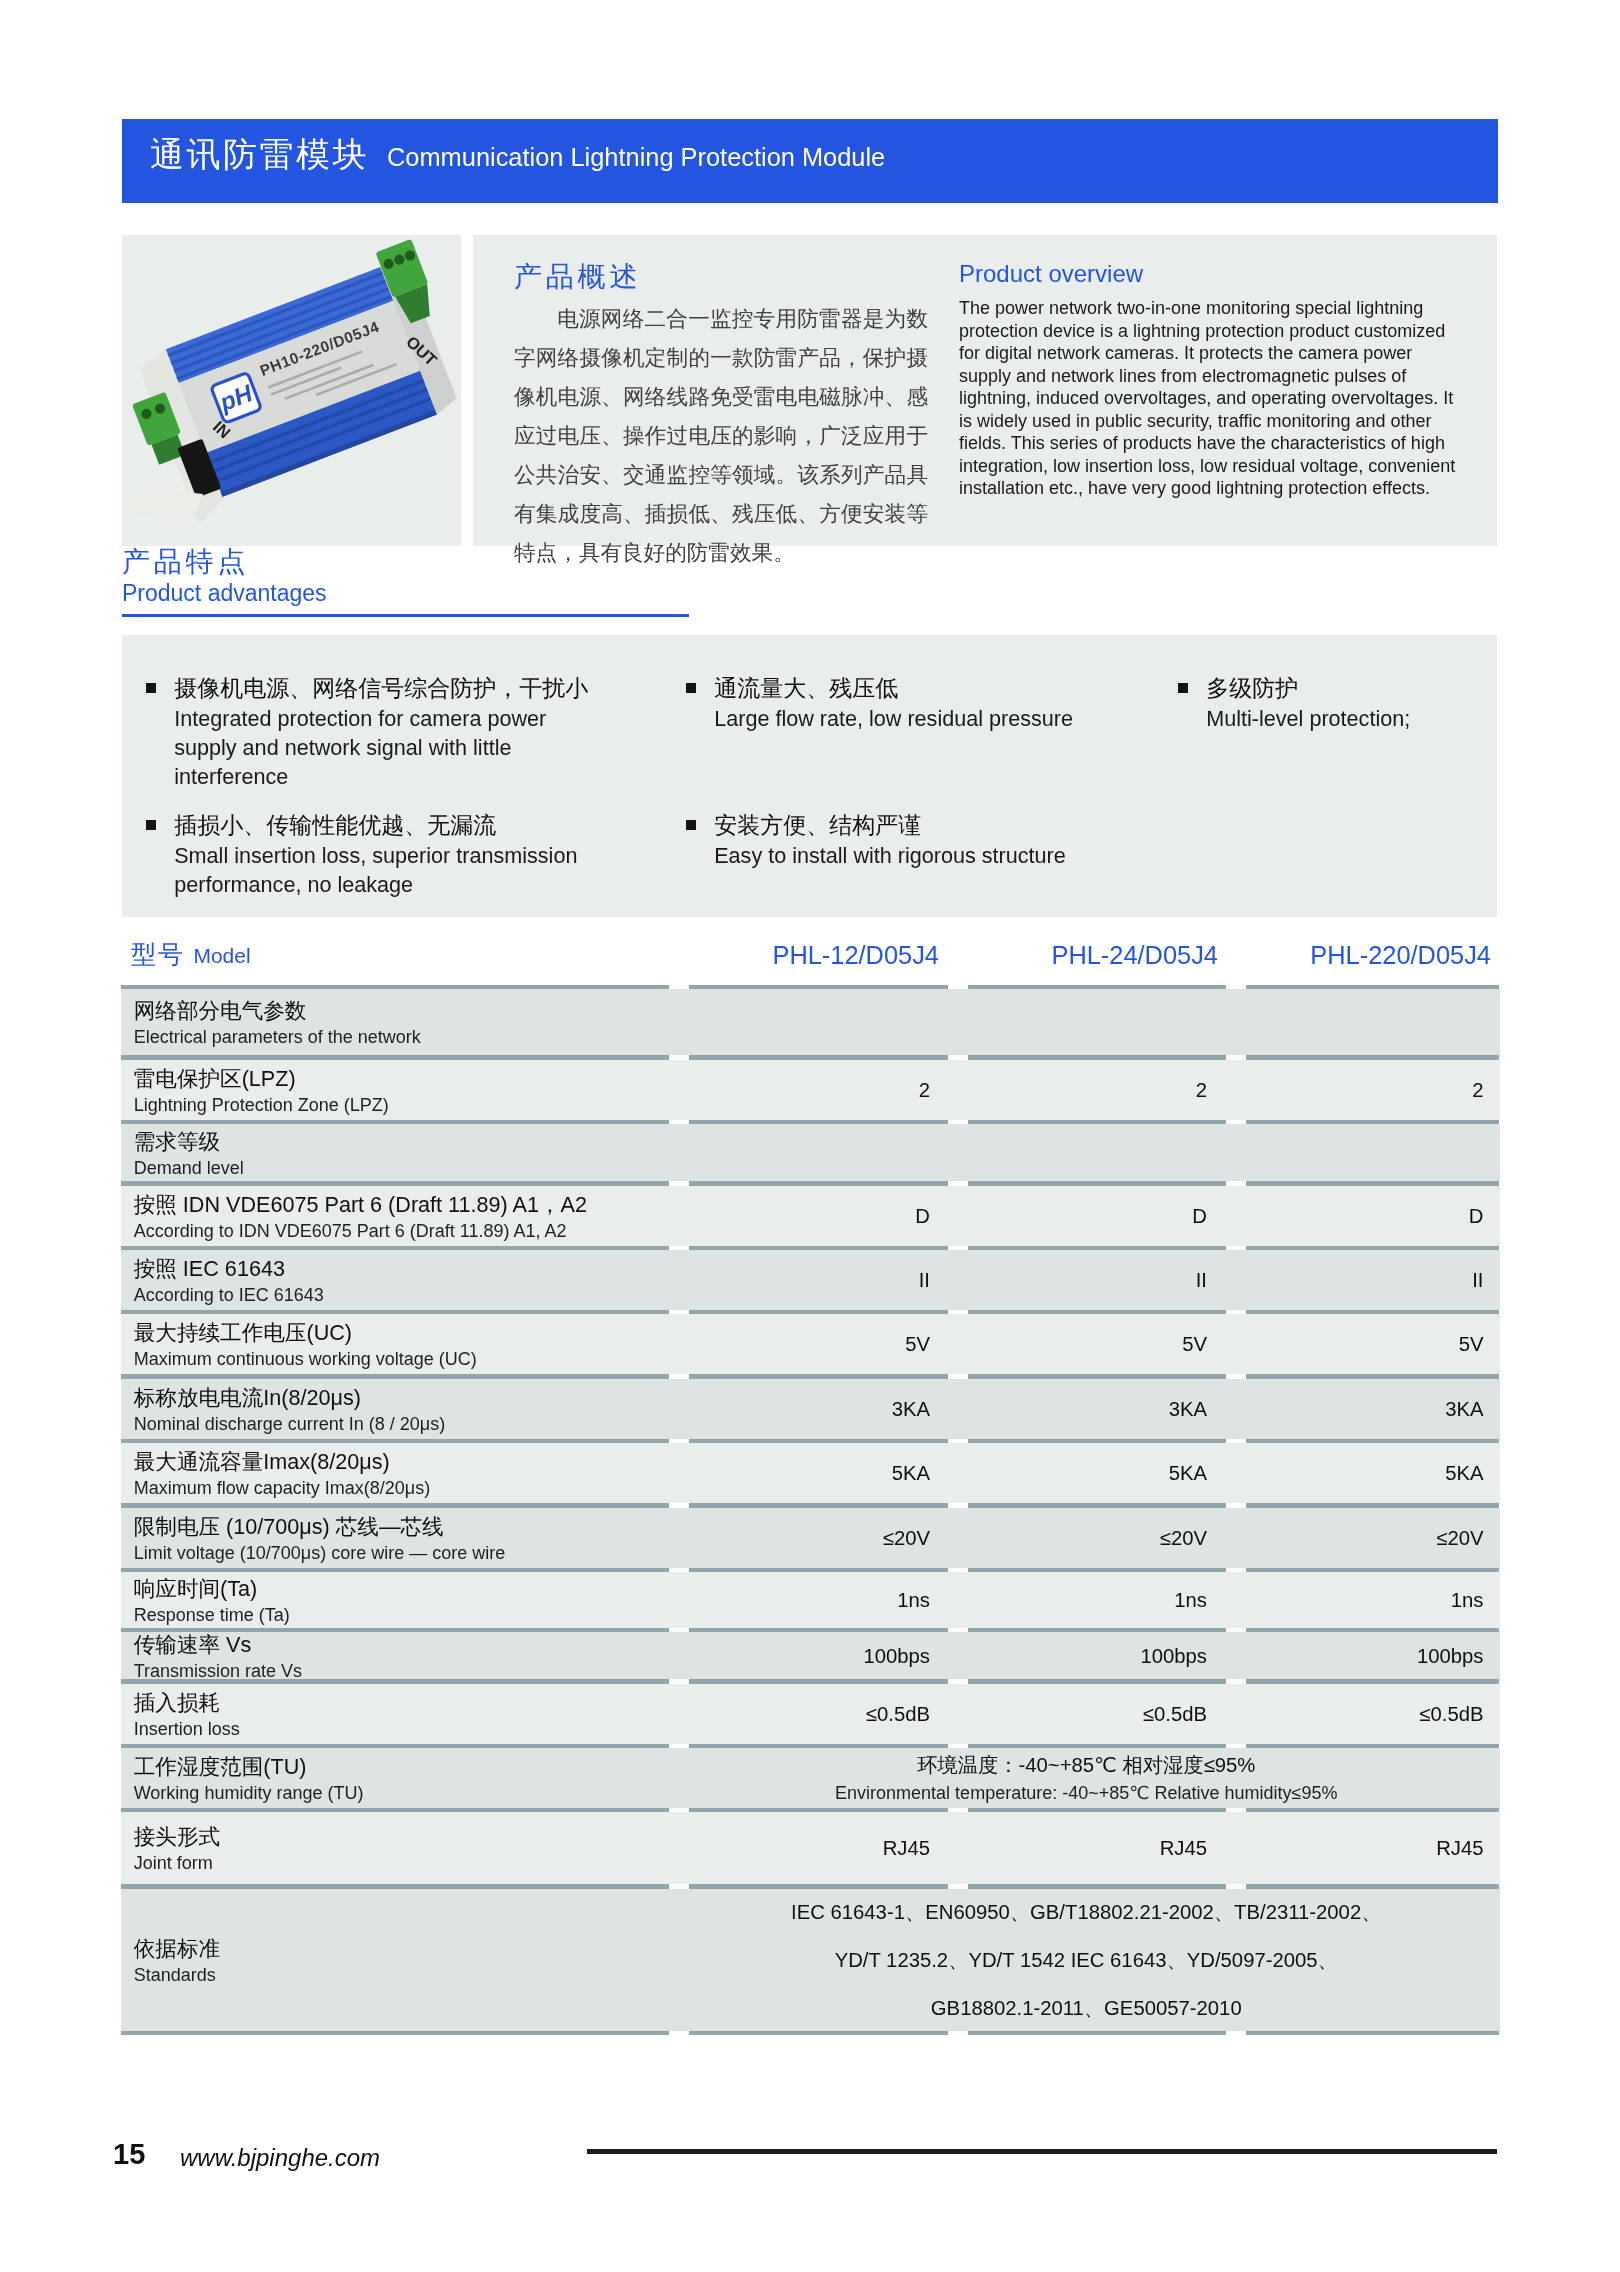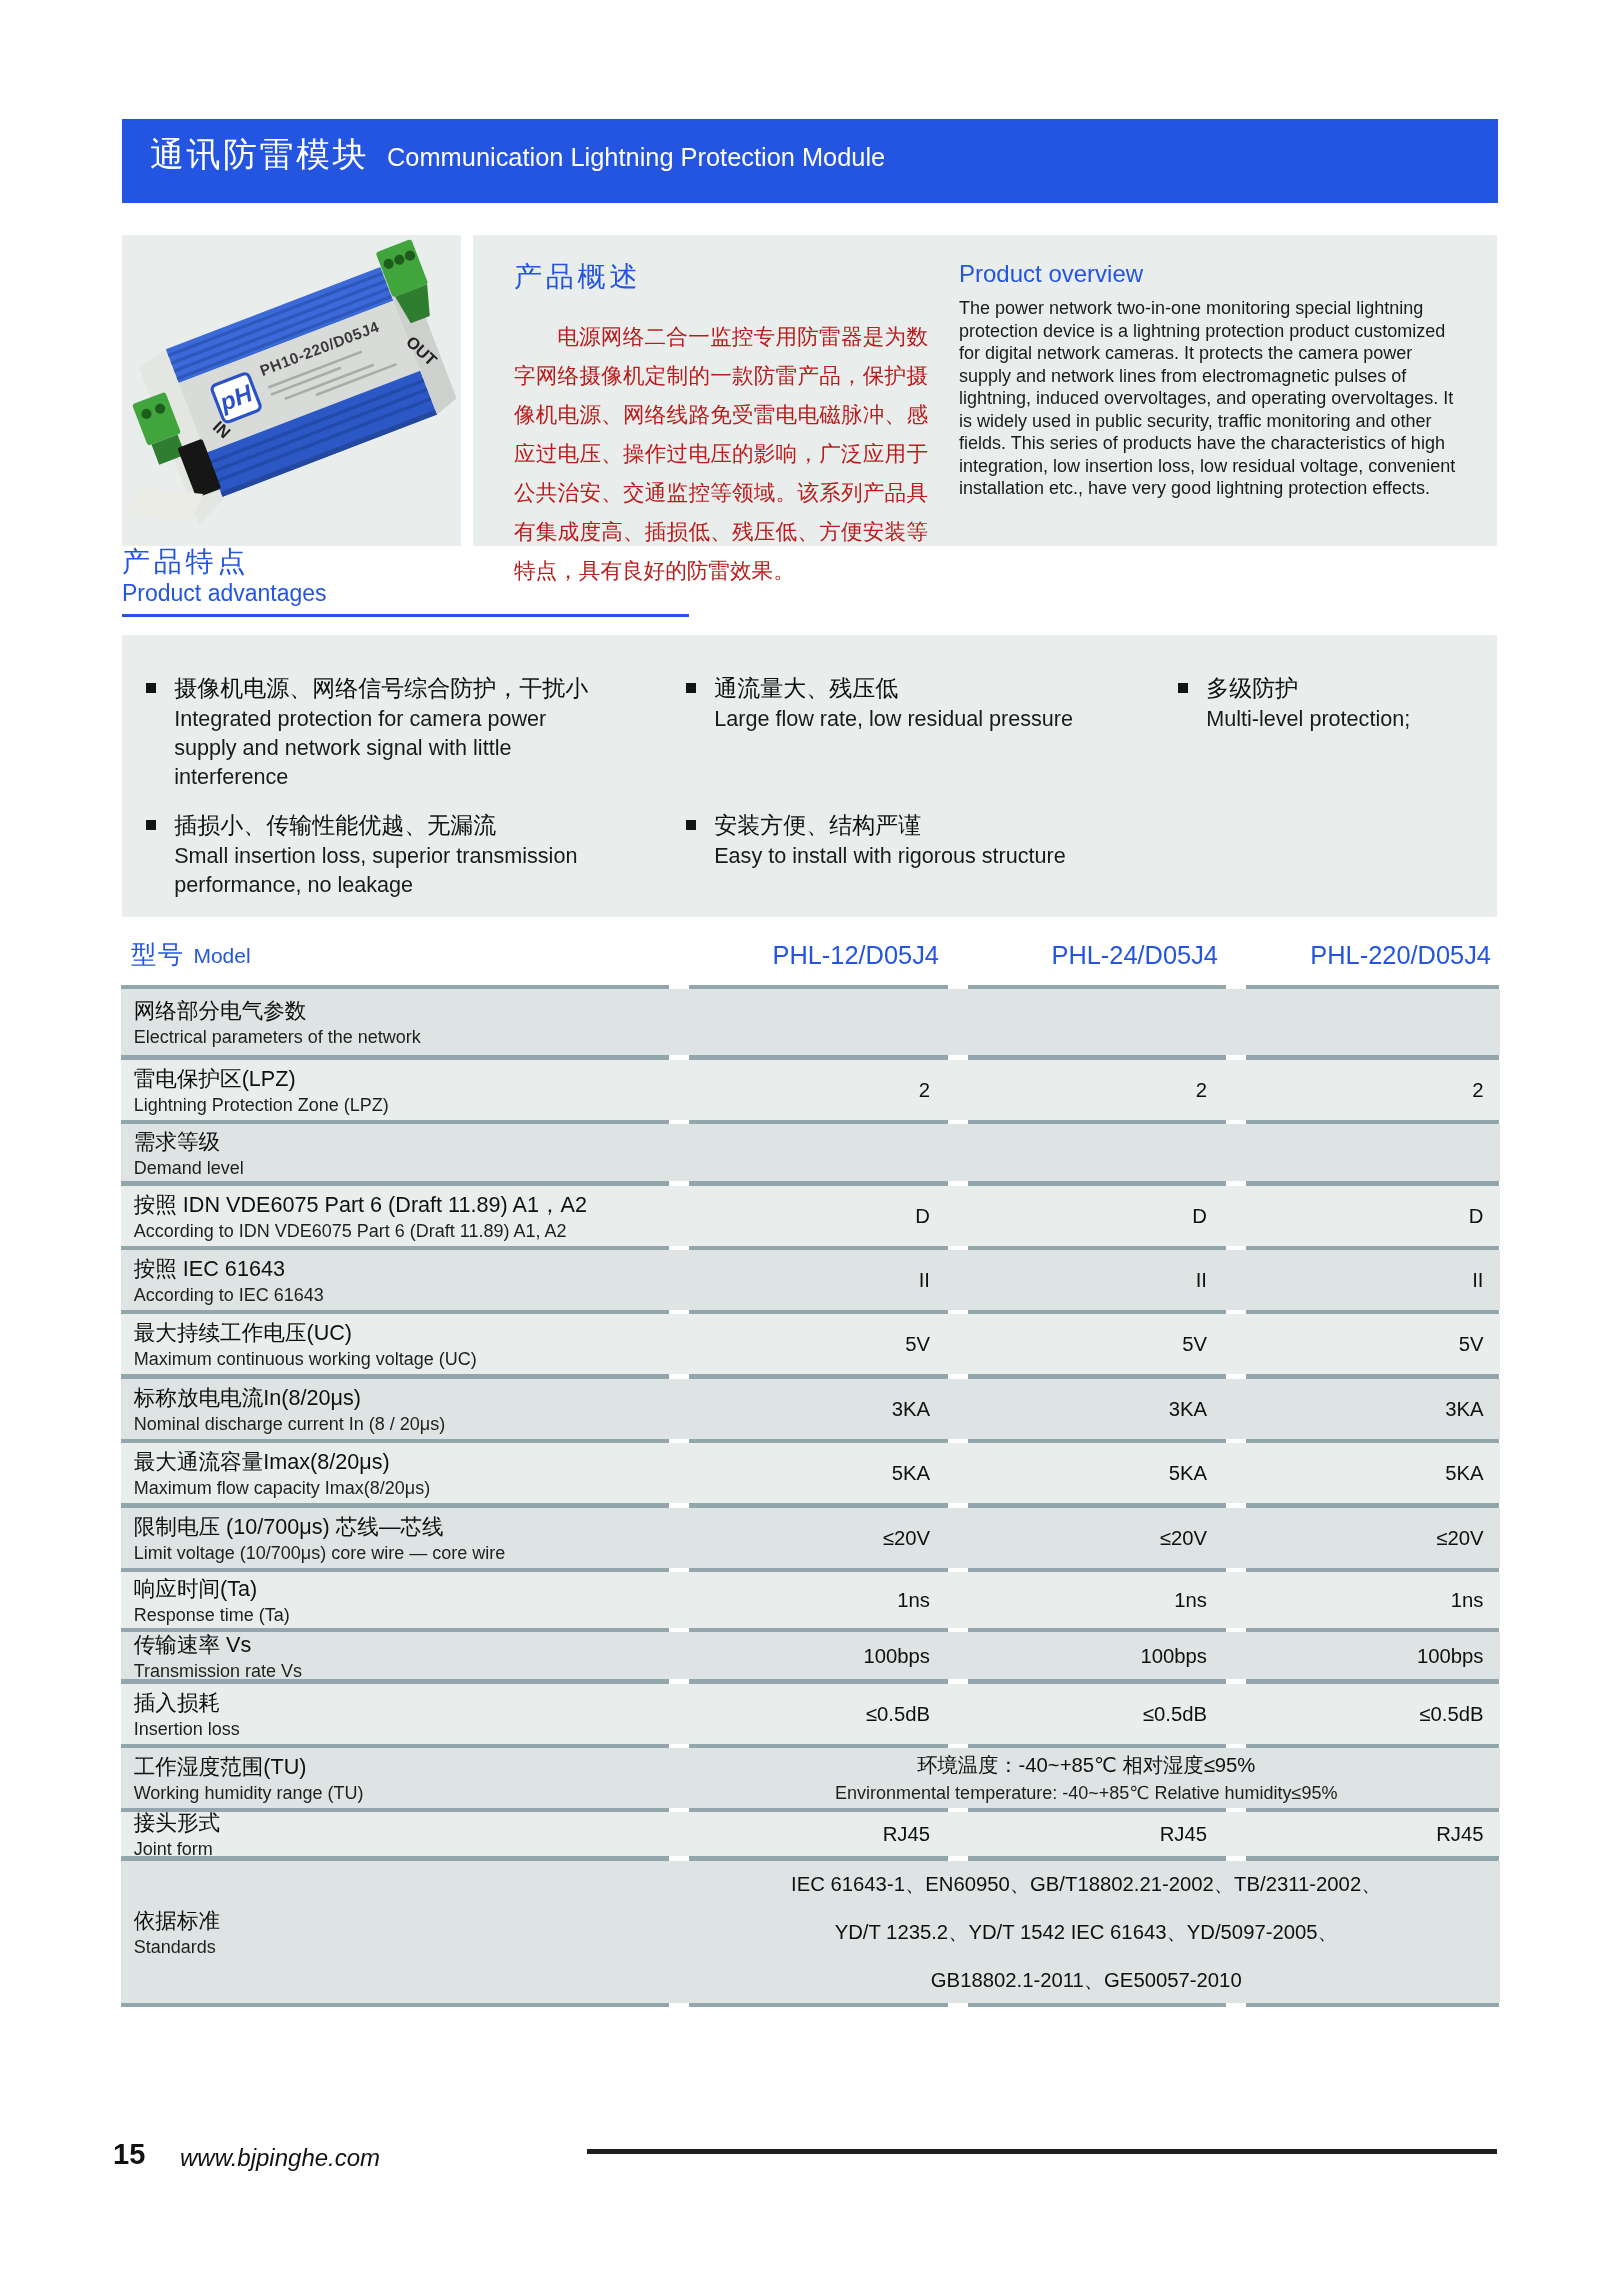--- a/index.html
+++ b/index.html
@@ -11,22 +11,22 @@
               background:#2355e0;display:flex;align-items:baseline;padding-left:28px;box-sizing:border-box;}
   .header-zh{font-size:34px;line-height:71px;color:#ffffff;letter-spacing:2.5px;}
   .header-en{font-size:25.4px;margin-left:18px;color:#ffffff;}
 
   
   .img-box{position:absolute;left:122px;top:235px;width:339px;height:311px;background:#e9edec;}
 
   
   .ov-box{position:absolute;left:473px;top:235px;width:1024px;height:311px;background:#e9edec;}
   .ov-zh-title{position:absolute;left:41px;top:23px;font-size:28px;color:#2355e0;letter-spacing:3.8px;}
-  .ov-zh-body{position:absolute;left:41px;top:82px;width:414px;font-size:21.6px;line-height:39px;
-              text-align:justify;text-indent:2em;color:#b91c1c;}
+  .ov-zh-body{position:absolute;left:41px;top:64px;width:414px;font-size:21.6px;line-height:39px;
+              text-align:justify;text-indent:2em;color:#404040;}
   .ov-en-title{position:absolute;left:486px;top:25.4px;font-size:24px;color:#2355e0;}
   .ov-en-body{position:absolute;left:486px;top:62px;width:503px;font-size:18px;line-height:22.5px;color:#1a1a1a;}
 
   
   .feat-zh{position:absolute;left:122px;top:543px;font-size:28px;color:#2355e0;letter-spacing:3.8px;}
   .feat-en{position:absolute;left:122px;top:580px;font-size:23px;color:#2355e0;}
   .feat-line{position:absolute;left:122px;top:614px;width:567px;height:2.5px;background:#2355e0;}
   .adv-box{position:absolute;left:122px;top:635px;width:1375px;height:282px;background:#e9edec;}
   .adv-col{position:absolute;top:0;height:100%;}
   .adv-col.c0{left:24px;width:451px;}
@@ -394,21 +394,21 @@
           <div class="span-zh">环境温度：-40~+85℃  相对湿度≤95%</div>
           <div class="span-en">Environmental temperature: -40~+85℃   Relative humidity≤95%</div>
         </div>
       </div>
       <div class="sep">
         <span class="s s1"></span>
         <span class="s s2"></span>
         <span class="s s3"></span>
         <span class="s s4"></span>
       </div>
-      <div class="t-row light" style="height: 44px;">
+      <div class="t-row light" style="height: 72px;">
         <div class="lbl">
           <div class="lbl-zh">接头形式</div>
           <div class="lbl-en">Joint form</div>
         </div>
         <div class="val v0">RJ45</div>
         <div class="val v1">RJ45</div>
         <div class="val v2">RJ45</div>
       </div>
       <div class="sep">
         <span class="s s1"></span>

